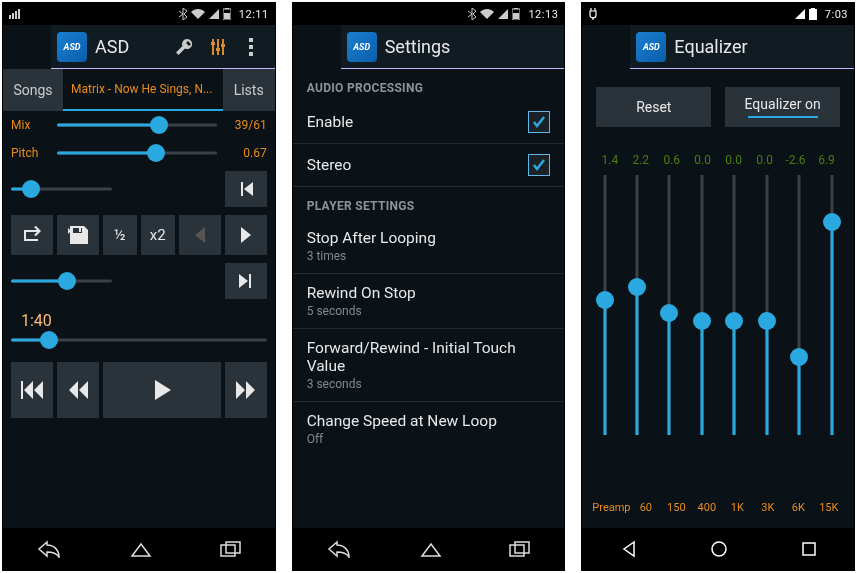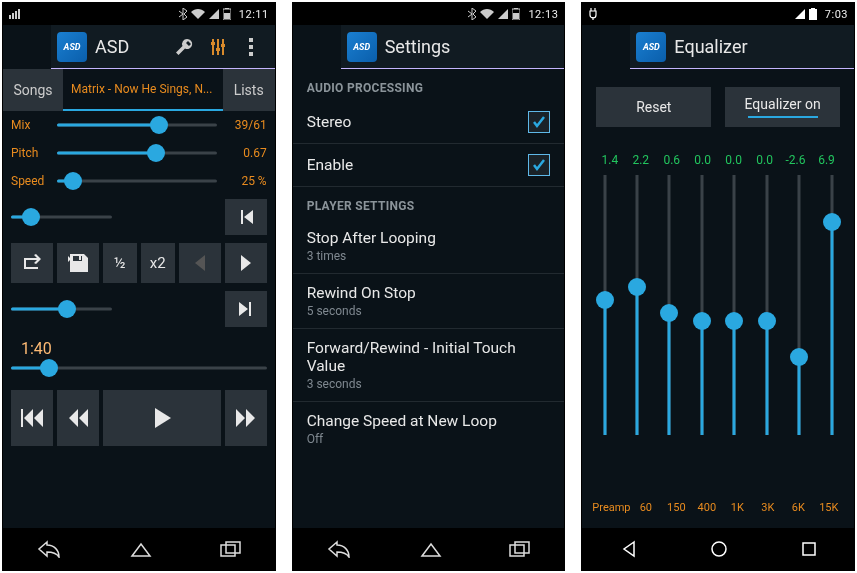--- a/index.html
+++ b/index.html
@@ -42,21 +42,21 @@
   .settings-list{display:flex; flex-direction:column;}
   .srow{padding:10px 14px 10px; border-bottom:1px solid #222a30; display:flex; align-items:center;}
   .srow .txt{flex:1;}
   .stitle{color:#e8e8e8; font-size:15.5px;}
   .ssub{color:#7f8890; font-size:12px; margin-top:2px;}
   .checkbox{width:22px; height:22px; border:1px solid #5fb8e8; background:#1a2228; position:relative; display:flex; align-items:center; justify-content:center;}
   
   .eq-toggle{display:flex; gap:14px; padding:18px 14px 10px;}
   .togglebtn{flex:1; height:40px; background:#2b333a; color:#e8e8e8; display:flex; flex-direction:column; align-items:center; justify-content:center; font-size:14px;}
   .togglebtn .underline{width:70px; height:2px; background:#2aa8e0; margin-top:4px;}
-  .eq-values{display:flex; justify-content:space-between; padding:16px 12px 8px; color:#22c55e; font-size:12px;}
+  .eq-values{display:flex; justify-content:space-between; padding:16px 12px 8px; color:#4d7c0f; font-size:12px;}
   .eq-area{flex:1; position:relative; padding:0 6px;}
   .eq-bands{display:flex; height:260px; align-items:flex-end; justify-content:space-between;}
   .band{flex:1; display:flex; flex-direction:column; align-items:center; position:relative; height:100%;}
   .band .vtrack{position:absolute; bottom:0; top:0; width:3px; background:#3a4248; left:50%; transform:translateX(-50%);}
   .band .vfill{position:absolute; bottom:0; width:3px; background:#2aa8e0; left:50%; transform:translateX(-50%);}
   .band .vthumb{position:absolute; width:18px; height:18px; background:#2aa8e0; border-radius:50%; left:50%; transform:translate(-50%,50%);}
   .eq-labels{display:flex; justify-content:space-between; padding:8px 10px 14px; color:#e88b1f; font-size:11px;}
   .eq-labels span{flex:1; text-align:center;}
 </style>
 </head>
@@ -137,29 +137,20 @@
       </div>
       <div class="ctrlrow">
         <div class="lab">Pitch</div>
         <div class="slider">
           <div class="track"></div>
             <div class="fill" style="width: 62%;"></div>
             <div class="thumb" style="left: 62%;"></div>
         </div>
         <div class="val">0.67</div>
       </div>
-      <div class="ctrlrow">
-        <div class="lab">Speed</div>
-        <div class="slider">
-          <div class="track"></div>
-            <div class="fill" style="width: 10%;"></div>
-            <div class="thumb" style="left: 10%;"></div>
-        </div>
-        <div class="val">25 %</div>
-      </div>
 
       <div class="ctrlrow">
         <div class="slider" style="max-width:170px">
           <div class="track"></div>
             <div class="fill" style="width: 20%;"></div>
             <div class="thumb" style="left: 20%;"></div>
         </div>
         <div style="flex:1"></div>
         <div class="btn" style="width:42px;height:36px">
           <svg width="18" height="18" viewBox="0 0 18 18">
@@ -276,31 +267,31 @@
       <span class="clock">12:13</span>
     </div>
     <div class="actionbar">
       <div class="appicon">ASD</div>
       <div class="title">Settings</div>
     </div>
     <div class="body settings-list">
       <div class="section-header">AUDIO PROCESSING</div>
       <div class="srow">
         <div class="txt">
-            <div class="stitle">Stereo</div>
+            <div class="stitle">Enable</div>
           </div>
         <div class="checkbox">
           <svg width="16" height="16" viewBox="0 0 16 16">
               <path d="M3 8l3 4 7-9" stroke="#2aa8e0" stroke-width="2.5" fill="none"></path>
             </svg>
         </div>
       </div>
       <div class="srow">
         <div class="txt">
-            <div class="stitle">Enable</div>
+            <div class="stitle">Stereo</div>
           </div>
         <div class="checkbox">
           <svg width="16" height="16" viewBox="0 0 16 16">
               <path d="M3 8l3 4 7-9" stroke="#2aa8e0" stroke-width="2.5" fill="none"></path>
             </svg>
         </div>
       </div>
       <div class="section-header">PLAYER SETTINGS</div>
       <div class="srow">
         <div class="txt">

